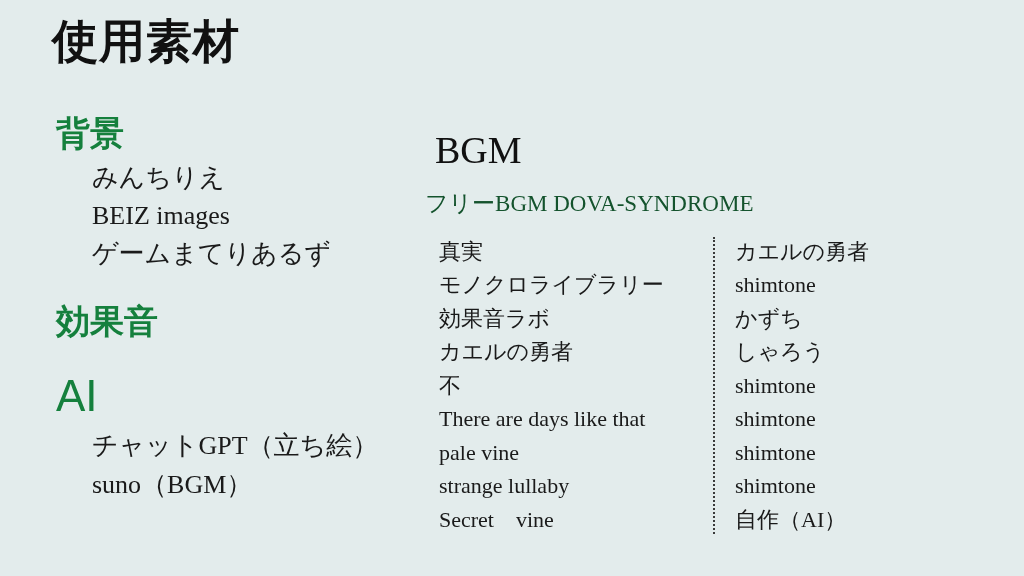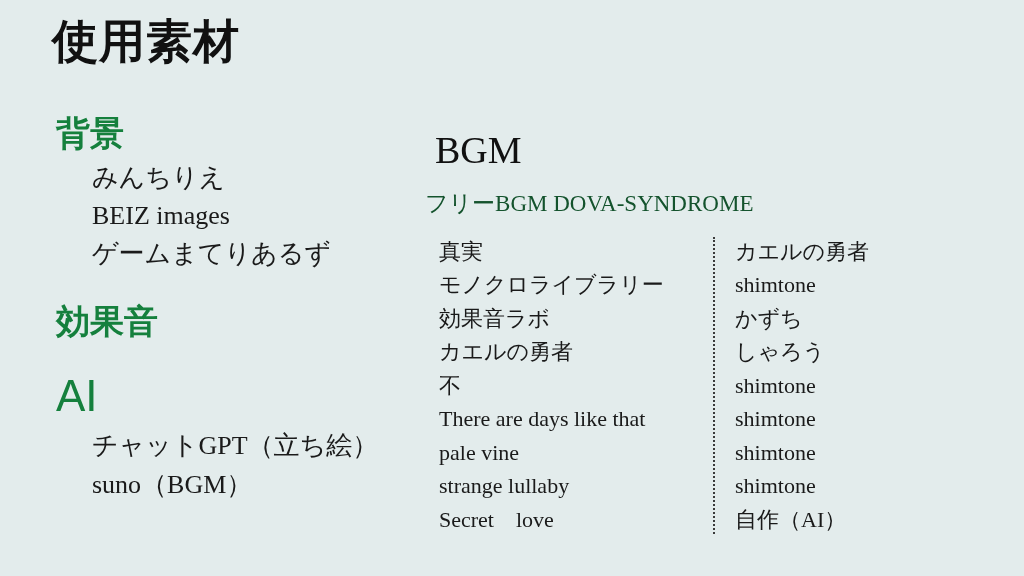--- a/index.html
+++ b/index.html
@@ -158,21 +158,21 @@
     <div class="track-table">
       <div class="track-col names">
         <div class="track-cell">真実</div>
         <div class="track-cell">モノクロライブラリー</div>
         <div class="track-cell">効果音ラボ</div>
         <div class="track-cell">カエルの勇者</div>
         <div class="track-cell">不</div>
         <div class="track-cell">There are days like that</div>
         <div class="track-cell">pale vine</div>
         <div class="track-cell">strange lullaby</div>
-        <div class="track-cell">Secret　love</div>
+        <div class="track-cell">Secret　vine</div>
       </div>
 
       <div class="divider"></div>
 
       <div class="track-col authors">
         <div class="track-cell">カエルの勇者</div>
         <div class="track-cell">shimtone</div>
         <div class="track-cell">かずち</div>
         <div class="track-cell">しゃろう</div>
         <div class="track-cell">shimtone</div>

